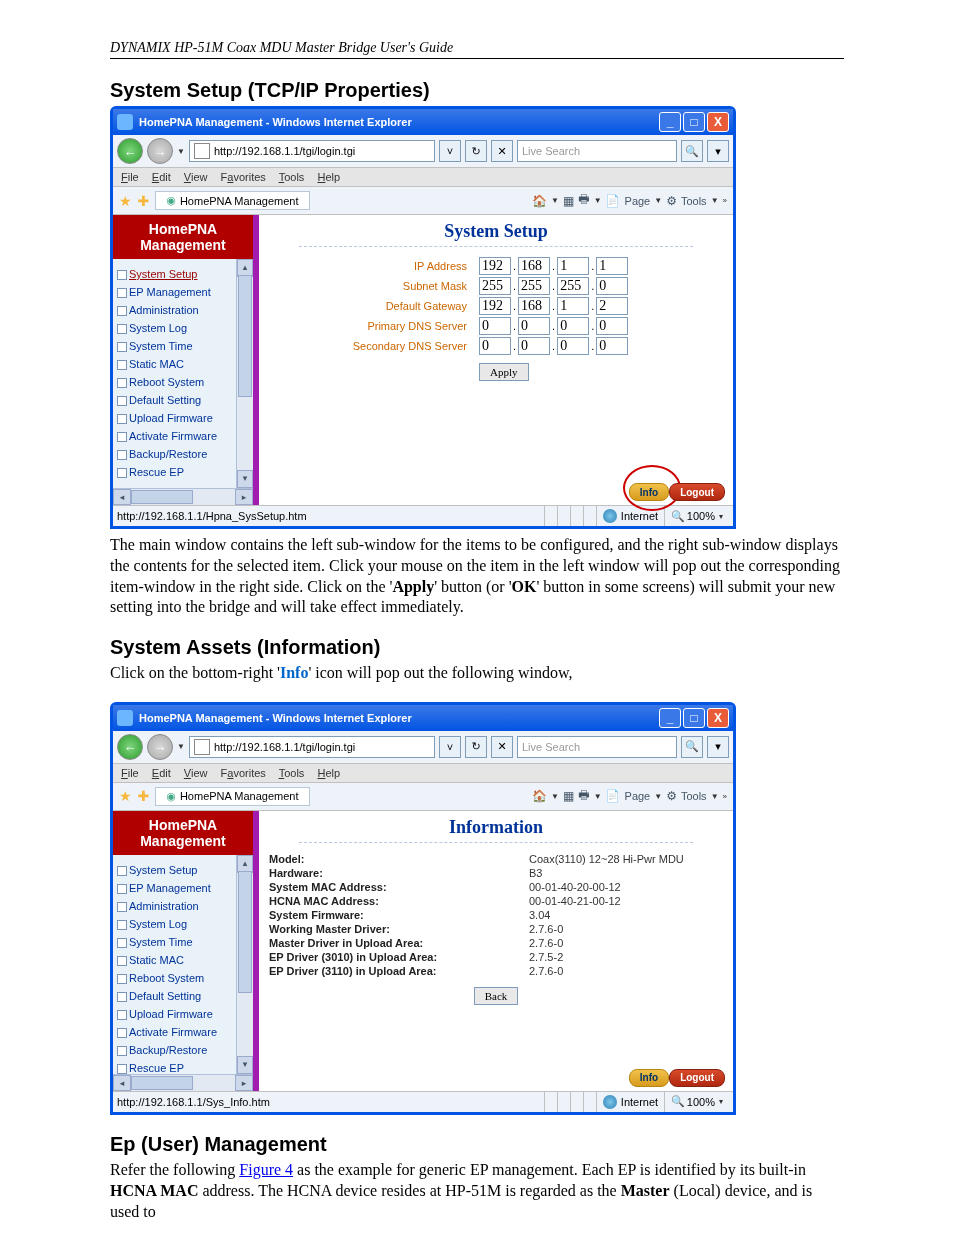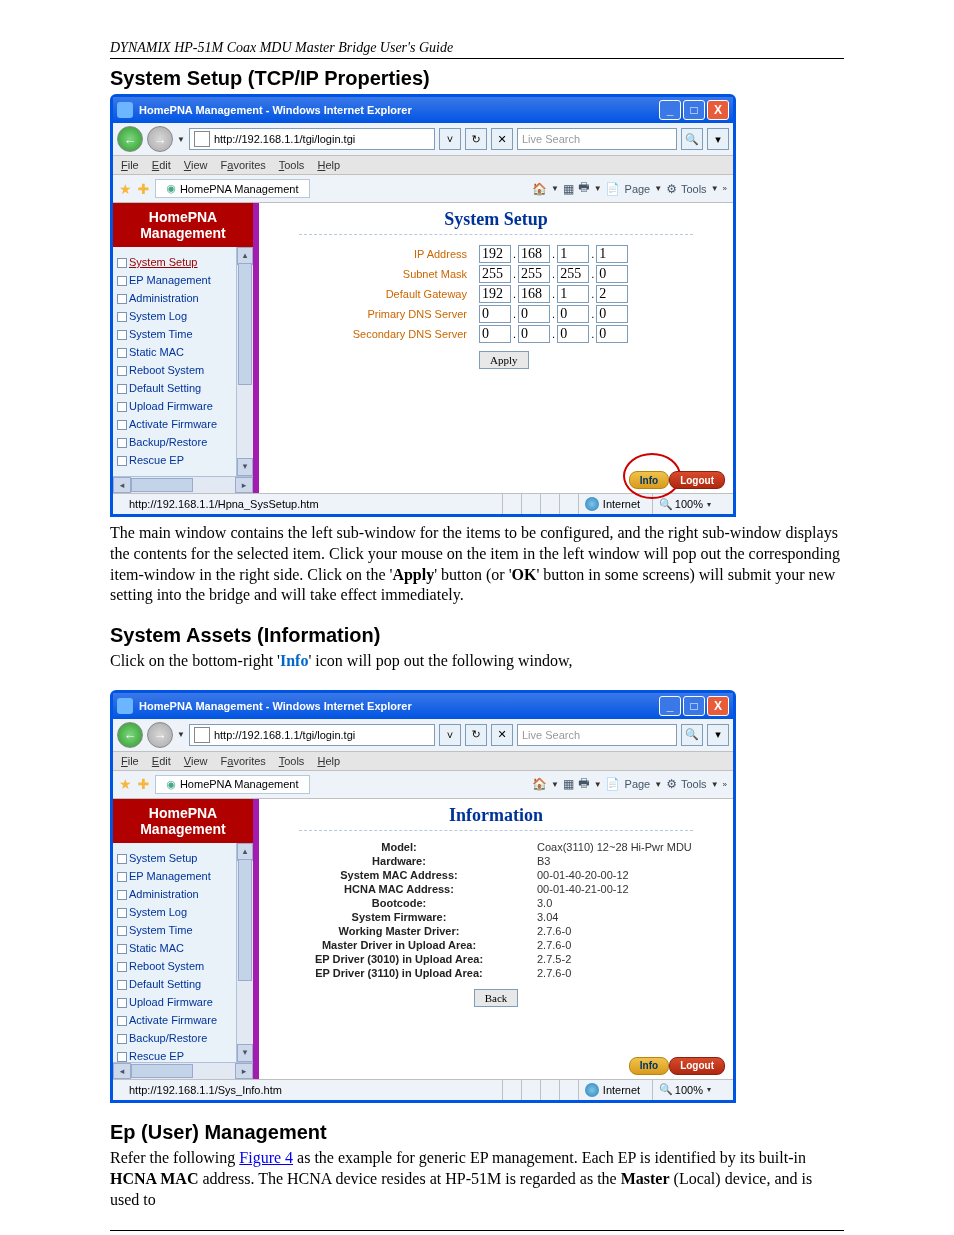--- a/index.html
+++ b/index.html
@@ -1,17 +1,17 @@
 <!DOCTYPE html>
 <html><head>
 <meta charset="utf-8">
 <style>
 body{margin:0;font-family:"Times New Roman",serif;background:#fff;color:#000}
 .page{width:954px;margin:0 auto;padding:40px 110px 40px 110px;box-sizing:border-box}
-.header-guide{font-style:italic;font-size:14px;border-bottom:1px solid #000;padding-bottom:2px;margin-bottom:8px}
+.header-guide{font-style:italic;font-size:14px;border-bottom:1px solid #000;padding-bottom:2px;margin-bottom:20px}
 h2{font-family:Arial,sans-serif;font-weight:bold;font-size:20px;margin:2px 0 4px}
 .bodytext{font-size:16px;line-height:1.3;margin:4px 0 18px}
 .pagenum{text-align:center;font-style:italic;font-size:14px;border-top:1px solid #000;padding-top:4px;margin-top:20px}
 a.link{color:#0000EE;text-decoration:underline}
 .bold{font-weight:bold}
 
 
 .iewin{width:620px;border:3px solid #0054E3;border-radius:6px 6px 0 0;font-family:Tahoma,Arial,sans-serif;font-size:11px;background:#fff;margin-bottom:6px}
 .titlebar{height:26px;background:linear-gradient(#3b78e7,#0054E3);display:flex;align-items:center;padding:0 4px;color:#fff;font-weight:bold}
 .titlebar .ico{width:16px;height:16px;background:#6bb6ff;border-radius:3px;margin-right:6px}
@@ -60,29 +60,29 @@
 .flabel{width:200px;text-align:right;padding-right:12px;color:#cc6600;font-size:11px}
 .ipin{width:26px;height:16px;border:1px solid #7f9db9;font-size:14px;padding:0 2px;font-family:Tahoma}
 .dot{margin:0 2px}
 .btn{border:1px solid #7f9db9;background:#e8e8e8;padding:2px 10px;font-size:11px;font-family:Tahoma}
 .corner{position:absolute;right:8px;bottom:4px;display:flex;gap:0;align-items:center}
 .pill{height:16px;border-radius:8px;font-size:10px;font-weight:bold;display:flex;align-items:center;padding:0 10px}
 .pill.info{background:linear-gradient(#f0c24b,#d89b1e);color:#003366;border:1px solid #b8860b}
 .pill.logout{background:linear-gradient(#d84a2b,#b02810);color:#fff;border:1px solid #8a2010}
 .circle{position:absolute;right:52px;bottom:-6px;width:54px;height:42px;border:2px solid #cc0000;border-radius:50%;pointer-events:none}
 
-.statusbar{display:flex;align-items:center;border-top:1px solid #c0c0c0;background:#eef3fa;height:20px;font-size:11px;padding:0 16px;gap:6px}
+.statusbar{display:flex;align-items:center;border-top:1px solid #c0c0c0;background:#eef3fa;height:20px;font-size:11px;padding:0 4px;}
 .statusbar .cell{border-left:1px solid #c0c0c0;height:100%;display:flex;align-items:center;padding:0 6px}
 .statusbar .sp{flex:1}
 .globe{width:14px;height:14px;border-radius:50%;background:radial-gradient(#7fc6e8,#2a7fb8);margin-right:4px}
 .zoomico{color:#5a87c8;margin-right:2px}
 
 .infoarea{padding:4px 10px 30px}
 .inforow{display:flex;margin:2px 0;font-size:11px}
-.inforow .k{width:260px;text-align:center;font-weight:bold;color:#222;padding-right:8px}
+.inforow .k{width:260px;text-align:left;font-weight:bold;color:#222;padding-right:0}
 .inforow .v{color:#333}
 </style>
 </head>
 <body>
 
 <div class="page">
 <div class="header-guide">DYNAMIX HP-51M Coax MDU Master Bridge User's Guide</div>
 
 <h2>System Setup (TCP/IP Properties)</h2>
 
@@ -336,24 +336,20 @@
             </div>
             <div class="inforow">
               <div class="k">System MAC Address:</div>
               <div class="v">00-01-40-20-00-12</div>
             </div>
             <div class="inforow">
               <div class="k">HCNA MAC Address:</div>
               <div class="v">00-01-40-21-00-12</div>
             </div>
             <div class="inforow">
-              <div class="k">Bootcode:</div>
-              <div class="v">3.0</div>
-            </div>
-            <div class="inforow">
               <div class="k">System Firmware:</div>
               <div class="v">3.04</div>
             </div>
             <div class="inforow">
               <div class="k">Working Master Driver:</div>
               <div class="v">2.7.6-0</div>
             </div>
             <div class="inforow">
               <div class="k">Master Driver in Upload Area:</div>
               <div class="v">2.7.6-0</div>

